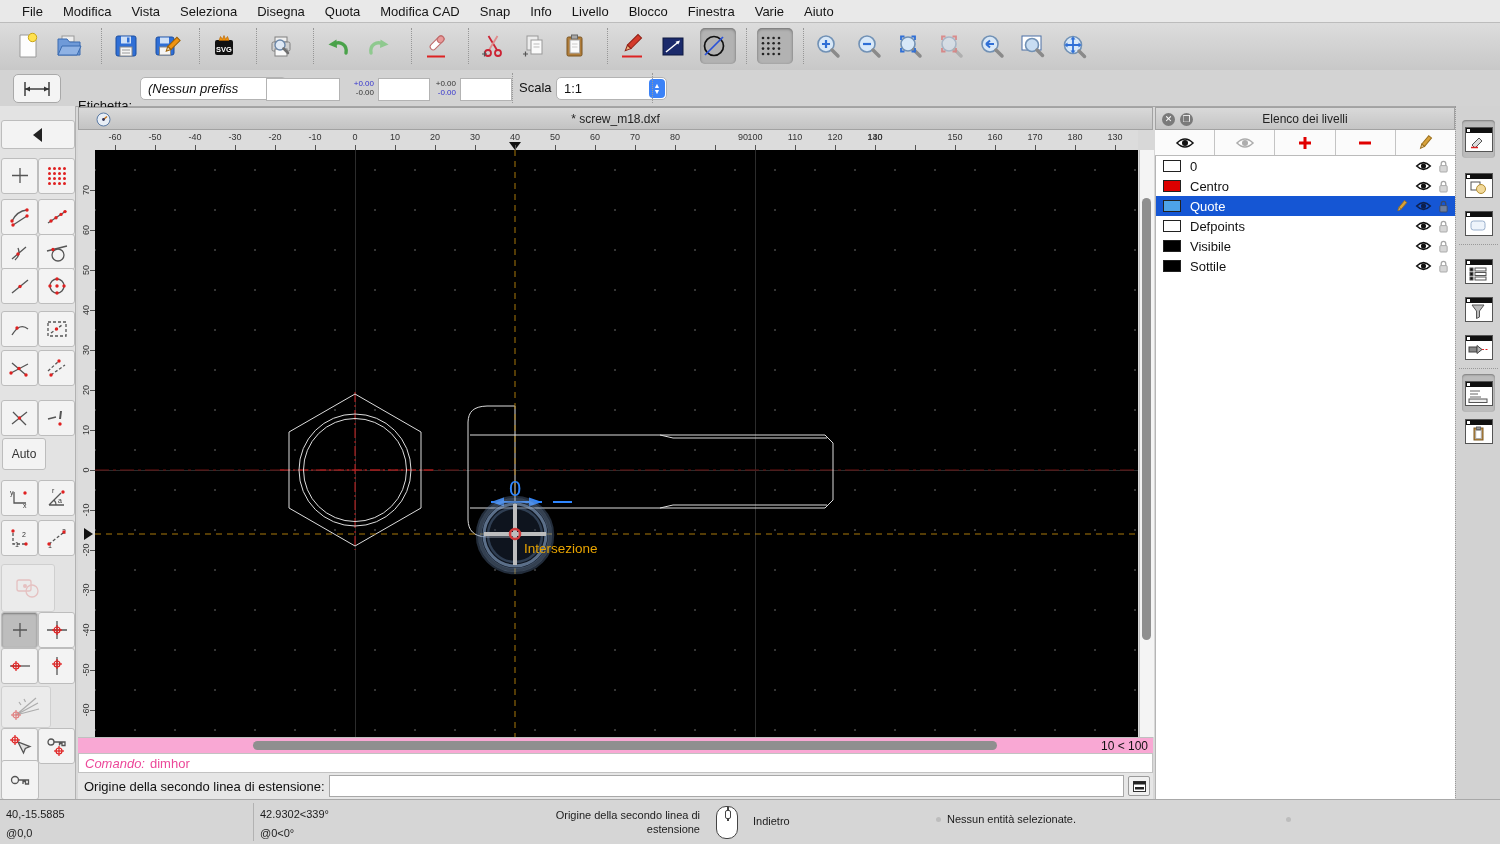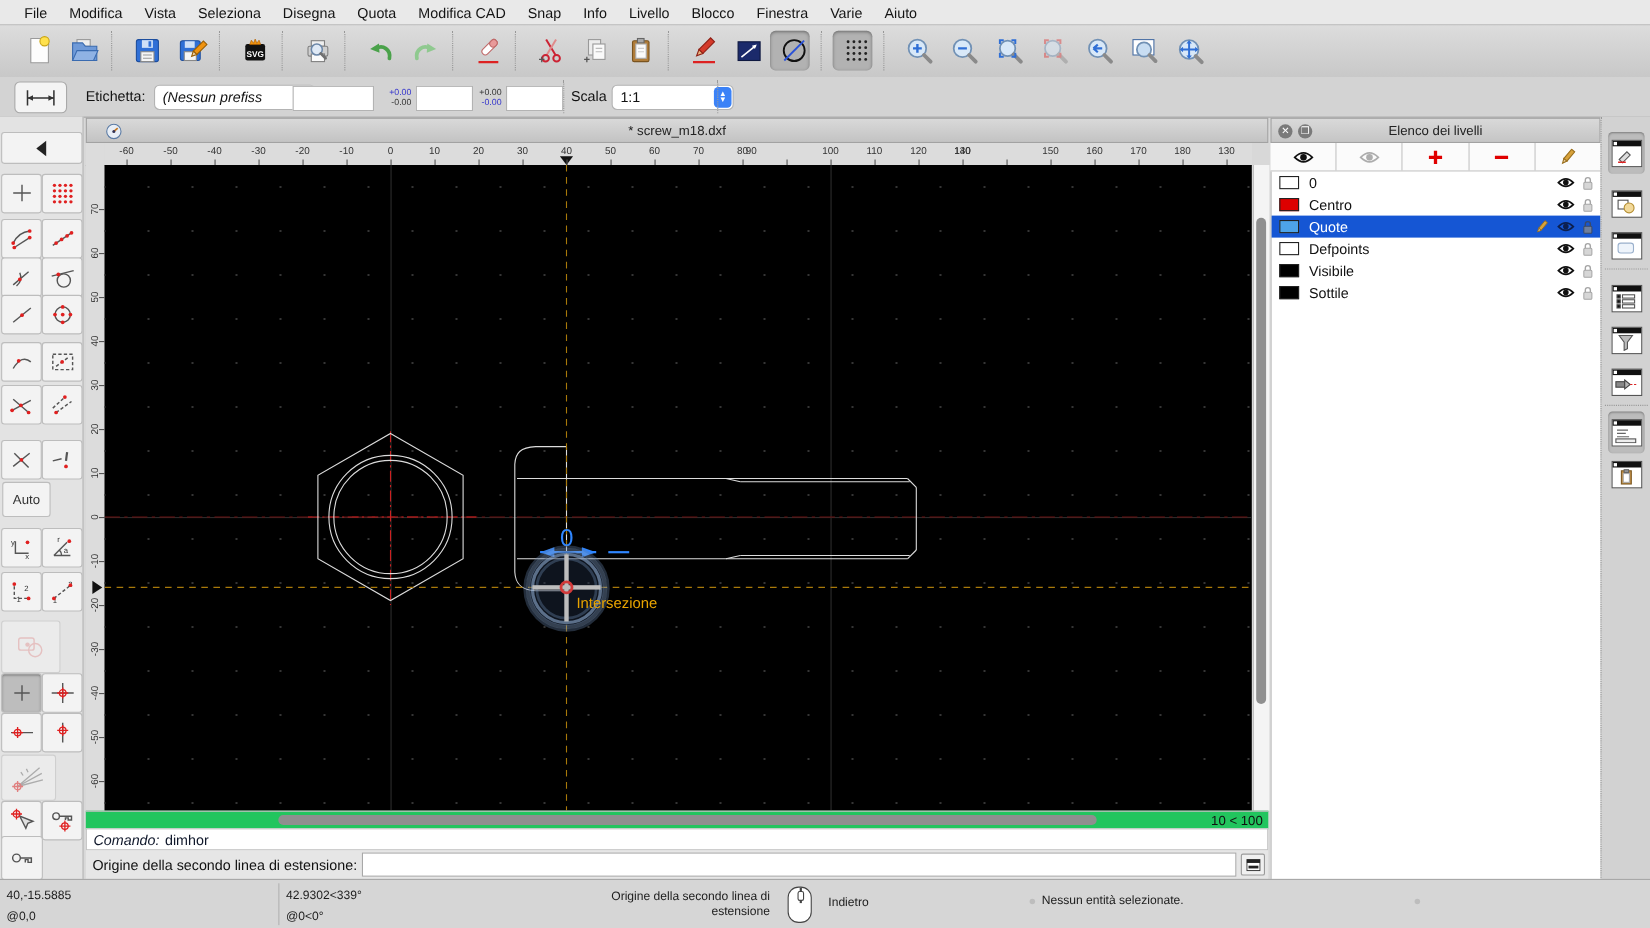--- a/index.html
+++ b/index.html
@@ -7,21 +7,21 @@
   .abs{position:absolute;}
   
   #menubar{position:absolute;top:0;left:0;right:0;height:22px;background:#e9e9e9;
     border-bottom:1px solid #bcbcbc;display:flex;align-items:center;padding-left:12px;
     font-size:13px;color:#141414;z-index:30;}
   .menu-item{padding:0 10px;white-space:nowrap;}
   
   #toolbar-main{position:absolute;top:22px;left:0;right:0;height:48px;
     background:linear-gradient(#dddddd,#c8c8c8);border-bottom:1px solid #9f9f9f;
     display:flex;align-items:center;padding-left:14px;gap:5px;}
-  .tbtn{width:36px;height:36px;display:flex;align-items:center;justify-content:flex-end;border-radius:5px;flex:0 0 auto;}
+  .tbtn{width:36px;height:36px;display:flex;align-items:center;justify-content:flex-start;border-radius:5px;flex:0 0 auto;}
   .tbtn.pressed{background:#b2b2b2;box-shadow:inset 0 1px 3px rgba(0,0,0,.4);}
   .tbtn.disabled{opacity:.45;}
   .tsep{width:0;height:36px;border-left:1px dotted #979797;margin:0 5px;flex:0 0 auto;}
   
   #toolbar-options{position:absolute;top:70px;left:0;right:0;height:36px;background:#d3d3d3;
     border-bottom:1px solid #a5a5a5;font-size:13px;color:#111;}
   .toolbox{position:absolute;left:13px;top:4px;width:46px;height:27px;background:#f4f4f4;
     border:1px solid #a9a9a9;border-radius:5px;display:flex;align-items:center;justify-content:center;}
   .combo{position:absolute;background:#fff;border:1px solid #b3b3b3;border-radius:5px;height:21px;
     display:flex;align-items:center;padding:0 22px 0 7px;font-size:13px;color:#111;white-space:nowrap;overflow:hidden;}
@@ -55,26 +55,26 @@
     border-left:6px solid transparent;border-right:6px solid transparent;border-top:8px solid #111;}
   #vmarker{position:absolute;top:378px;left:6px;width:0;height:0;
     border-top:6px solid transparent;border-bottom:6px solid transparent;border-left:9px solid #111;}
   #canvas{position:absolute;top:150px;left:95px;width:1043px;height:587px;background:#000;overflow:hidden;
     background-image:radial-gradient(circle,#353535 0.9px,transparent 1.4px);
     background-size:40px 40px;background-position:20px 0;}
   .metaline-v{position:absolute;top:0;bottom:0;width:1px;background:#2c2c2c;}
   .metaline-h{position:absolute;left:0;right:0;height:1px;background:#2c2c2c;}
   #vscroll{position:absolute;top:150px;left:1139px;width:14px;height:587px;background:#f4f4f4;border-left:1px solid #c0c0c0;}
   #vthumb{position:absolute;left:2px;top:48px;width:9px;height:442px;background:#8f8f8f;border-radius:5px;}
-  #hscrollrow{position:absolute;top:737px;left:78px;width:1075px;height:16px;background:#22c55e;border-top:1px solid #c0c0c0;}
+  #hscrollrow{position:absolute;top:737px;left:78px;width:1075px;height:16px;background:#f9a8d4;border-top:1px solid #c0c0c0;}
   #hthumb{position:absolute;left:175px;top:3px;width:744px;height:9px;background:#8f8f8f;border-radius:5px;}
   #gridinfo{position:absolute;right:5px;top:1px;font-size:12px;color:#111;}
   #cmd-history{position:absolute;top:753px;left:78px;width:1075px;height:20px;background:#fff;
     border:1px solid #c2c2c2;box-sizing:border-box;display:flex;align-items:center;padding-left:6px;
-    font-size:13px;color:#0f172a;}
+    font-size:13px;color:#ec4899;}
   #cmd-history .cmdlabel{font-style:italic;margin-right:5px;}
   #cmd-prompt{position:absolute;top:773px;left:78px;width:1075px;height:26px;background:#e6e6e6;
     display:flex;align-items:center;font-size:13px;color:#111;padding:0 3px;box-sizing:border-box;}
   #cmd-input{flex:1;height:18px;background:#fff;border:1px solid #a8a8a8;margin:0 4px;}
   #kbd-btn{width:20px;height:18px;background:#f0f0f0;border:1px solid #9a9a9a;border-radius:2px;
     display:flex;align-items:center;justify-content:center;}
   
   #lp-title{position:absolute;top:107px;left:1155px;width:300px;height:23px;
     background:linear-gradient(#d9d9d9,#c5c5c5);border:1px solid #a2a2a2;box-sizing:border-box;
     display:flex;align-items:center;justify-content:center;font-size:12px;color:#222;}
@@ -339,21 +339,21 @@
 
 <div id="toolbar-options">
   <div class="toolbox">
     <svg width="32" height="18" viewBox="0 0 32 18">
       <line x1="4" y1="2" x2="4" y2="16" stroke="#333" stroke-width="1.4"></line>
       <line x1="28" y1="2" x2="28" y2="16" stroke="#333" stroke-width="1.4"></line>
       <line x1="4" y1="9" x2="28" y2="9" stroke="#333" stroke-width="1.4"></line>
       <path d="M4 9 l5 -2.5 v5 z M28 9 l-5 -2.5 v5 z" fill="#333"></path>
       </svg>
   </div>
-  <span class="abs" style="left:78px;top:10px;">Etichetta:</span>
+  <span class="abs" style="left:78px;top:28px;">Etichetta:</span>
   <div class="combo" style="left:140px;top:7px;width:116px;font-style:italic;">
     <span>(Nessun prefiss</span>
     <span class="step">
         <span>▲</span>
         <span>▼</span>
       </span>
   </div>
   <input class="tfield" style="left: 266px; top: 8px; width: 68px;" value="">
   <div class="tol" style="left:348px;top:9px;width:26px;">
     <div style="color:#3333cc;">+0.00</div>
@@ -698,21 +698,21 @@
     <div class="hlabel" style="left: 420px;">40</div>
     <div class="htick" style="left: 420px;"></div>
     <div class="hlabel" style="left: 460px;">50</div>
     <div class="htick" style="left: 460px;"></div>
     <div class="hlabel" style="left: 500px;">60</div>
     <div class="htick" style="left: 500px;"></div>
     <div class="hlabel" style="left: 540px;">70</div>
     <div class="htick" style="left: 540px;"></div>
     <div class="hlabel" style="left: 580px;">80</div>
     <div class="htick" style="left: 580px;"></div>
-    <div class="hlabel" style="left: 588px;">90</div>
+    <div class="hlabel" style="left: 648px;">90</div>
     <div class="htick" style="left: 620px;"></div>
     <div class="hlabel" style="left: 660px;">100</div>
     <div class="htick" style="left: 660px;"></div>
     <div class="hlabel" style="left: 700px;">110</div>
     <div class="htick" style="left: 700px;"></div>
     <div class="hlabel" style="left: 740px;">120</div>
     <div class="htick" style="left: 740px;"></div>
     <div class="hlabel" style="left: 780px;">130</div>
     <div class="htick" style="left: 780px;"></div>
     <div class="hlabel" style="left: 780px;">140</div>

